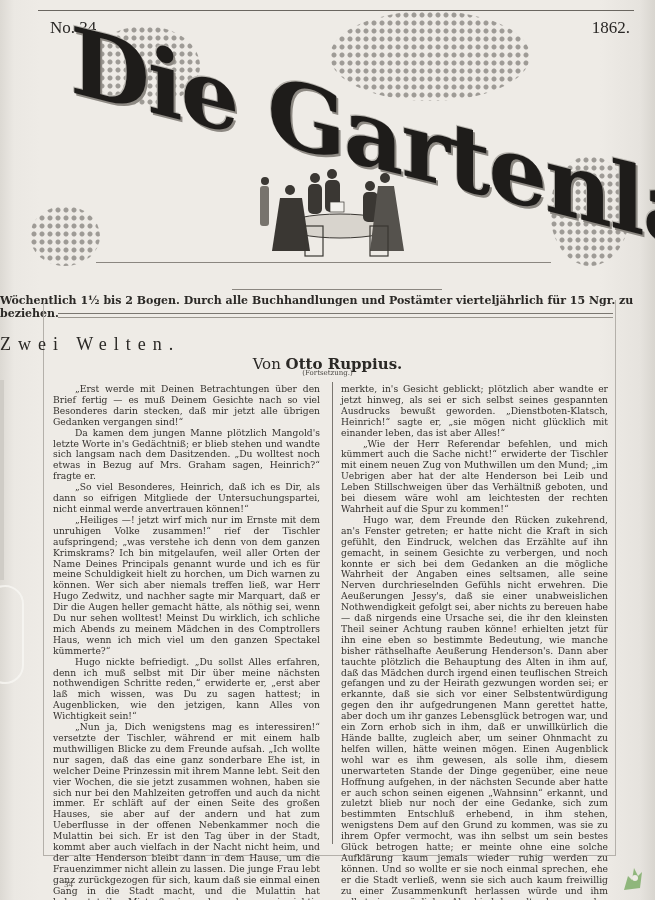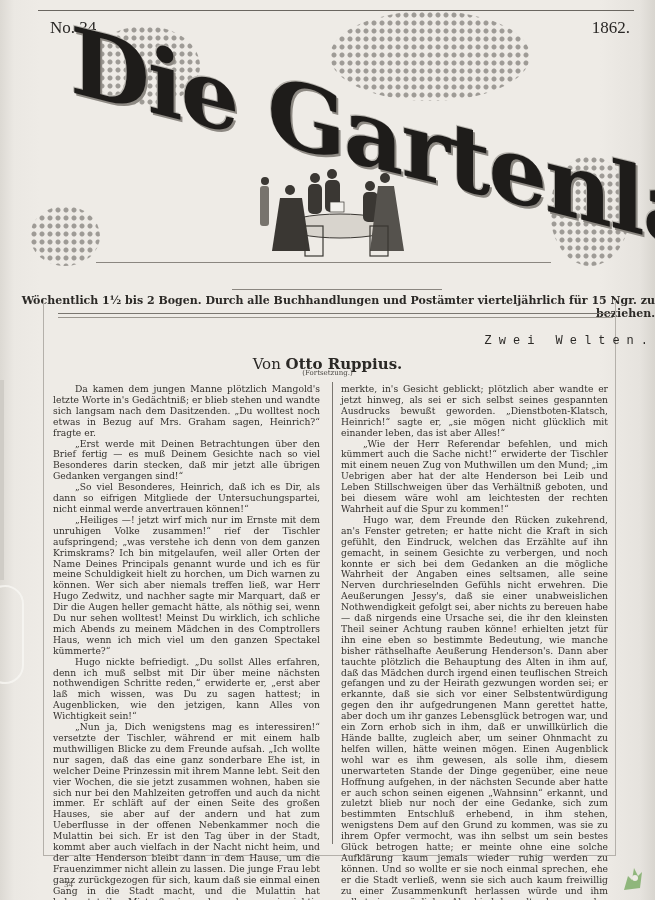--- a/index.html
+++ b/index.html
@@ -29,27 +29,27 @@
       transform: skewY(14deg) ; transform-origin: left top;
       white-space: nowrap;
     }
     .foliage { position:absolute; border-radius:50%; background:radial-gradient(circle, #5e5a55 0 2px, transparent 3px) 0 0/8px 8px; opacity:.55; }
     .scene { position:absolute; left:190px; top:150px; width:240px; height:110px; }
     .scene svg { width:100%; height:100%; }
     .tagline-rule { position:absolute; left:96px; width:455px; top:262px; height:1px; background:#8a8680; }
     .tagline { position:absolute; left:0; width:655px; top:270px; text-align:center; font-size:14.5px; font-weight:bold; font-family:"DejaVu Serif", serif; color:#2b2926; }
     .tagline .pub { font-size:11px; font-weight:bold; }
     .tagline-rule2 { position:absolute; left:232px; width:210px; top:289px; height:1px; background:#8a8680; }
-    .subscription { position:absolute; left:0; width:655px; top:294px; text-align:right; font-size:11px; font-weight:bold; font-family:"DejaVu Serif", serif; color:#2b2926; }
+    .subscription { position:absolute; left:0; width:655px; top:294px; text-align:left; font-size:11px; font-weight:bold; font-family:"DejaVu Serif", serif; color:#2b2926; }
     .double-rule { position:absolute; left:58px; width:555px; top:313px; height:3px; border-top:1px solid #7a7670; border-bottom:1px solid #9a968f; }
 
     
     .content-frame { position:absolute; left:43px; top:300px; width:571px; height:555px; border-left:1px solid #b4b0aa; border-right:1px solid #b4b0aa; border-bottom:1px solid #b4b0aa; }
 
-    .story-title { position:absolute; left:0; width:655px; top:334px; text-align:right; font-size:12px; letter-spacing:7px; font-family:Liberation Mono, monospace; color:#2b2926; }
+    .story-title { position:absolute; left:0; width:655px; top:334px; text-align:left; font-size:18px; letter-spacing:7px; font-family:Liberation Serif, serif; color:#2b2926; }
     .byline { position:absolute; left:0; width:655px; top:355px; text-align:center; font-size:15px; font-family:"DejaVu Serif", serif; color:#2b2926; }
     .byline b { font-weight:bold; }
     .continued { position:absolute; left:0; width:655px; top:369px; text-align:center; font-size:7px; color:#4a4743; }
 
     .col { position:absolute; top:384px; width:267px; font-family:"DejaVu Serif", serif; font-size:9.2px; line-height:10.9px; text-align:justify; color:#33302c; }
     .col p { margin:0; text-indent:22px; }
     .col p.noindent { text-indent:0; }
     .col-left { left:53px; }
     .col-right { left:341px; }
     .col-divider { position:absolute; left:332px; top:382px; width:1px; height:462px; background:#7a7670; }
@@ -109,22 +109,22 @@
 
   <div class="content-frame"></div>
 
   <div class="story-title">Zwei Welten.</div>
   <div class="byline">
     <span>Von </span><b>Otto Ruppius.</b>
   </div>
   <div class="continued">(Fortsetzung.)</div>
 
   <div class="col col-left">
+    <p>„Erst werde mit Deinen Betrachtungen über den Brief fertig — es muß Deinem Gesichte nach so viel Besonderes darin stecken, daß mir jetzt alle übrigen Gedanken vergangen sind!“</p>
     <p>Da kamen dem jungen Manne plötzlich Mangold's letzte Worte in's Gedächtniß; er blieb stehen und wandte sich langsam nach dem Dasitzenden. „Du wolltest noch etwas in Bezug auf Mrs. Graham sagen, Heinrich?“ fragte er.</p>
-    <p>„Erst werde mit Deinen Betrachtungen über den Brief fertig — es muß Deinem Gesichte nach so viel Besonderes darin stecken, daß mir jetzt alle übrigen Gedanken vergangen sind!“</p>
     <p>„So viel Besonderes, Heinrich, daß ich es Dir, als dann so eifrigen Mitgliede der Untersuchungspartei, nicht einmal werde anvertrauen können!“</p>
     <p>„Heiliges —! jetzt wirf mich nur im Ernste mit dem unruhigen Volke zusammen!“ rief der Tischler aufspringend; „was verstehe ich denn von dem ganzen Krimskrams? Ich bin mitgelaufen, weil aller Orten der Name Deines Principals genannt wurde und ich es für meine Schuldigkeit hielt zu horchen, um Dich warnen zu können. Wer sich aber niemals treffen ließ, war Herr Hugo Zedwitz, und nachher sagte mir Marquart, daß er Dir die Augen heller gemacht hätte, als nöthig sei, wenn Du nur sehen wolltest! Meinst Du wirklich, ich schliche mich Abends zu meinem Mädchen in des Comptrollers Haus, wenn ich mich viel um den ganzen Spectakel kümmerte?“</p>
     <p>Hugo nickte befriedigt. „Du sollst Alles erfahren, denn ich muß selbst mit Dir über meine nächsten nothwendigen Schritte reden,“ erwiderte er, „erst aber laß mich wissen, was Du zu sagen hattest; in Augenblicken, wie den jetzigen, kann Alles von Wichtigkeit sein!“</p>
     <p>„Nun ja, Dich wenigstens mag es interessiren!“ versetzte der Tischler, während er mit einem halb muthwilligen Blicke zu dem Freunde aufsah. „Ich wollte nur sagen, daß das eine ganz sonderbare Ehe ist, in welcher Deine Prinzessin mit ihrem Manne lebt. Seit den vier Wochen, die sie jetzt zusammen wohnen, haben sie sich nur bei den Mahlzeiten getroffen und auch da nicht immer. Er schläft auf der einen Seite des großen Hauses, sie aber auf der andern und hat zum Ueberflusse in der offenen Nebenkammer noch die Mulattin bei sich. Er ist den Tag über in der Stadt, kommt aber auch vielfach in der Nacht nicht heim, und der alte Henderson bleibt dann in dem Hause, um die Frauenzimmer nicht allein zu lassen. Die junge Frau lebt ganz zurückgezogen für sich, kaum daß sie einmal einen Gang in die Stadt macht, und die Mulattin hat behauptet, ihre Mistreß sei gerade noch so wenig richtig verheirathet als sie selber!“</p>
 
   </div>
 
   <div class="col-divider"></div>
 
   <div class="col col-right">

